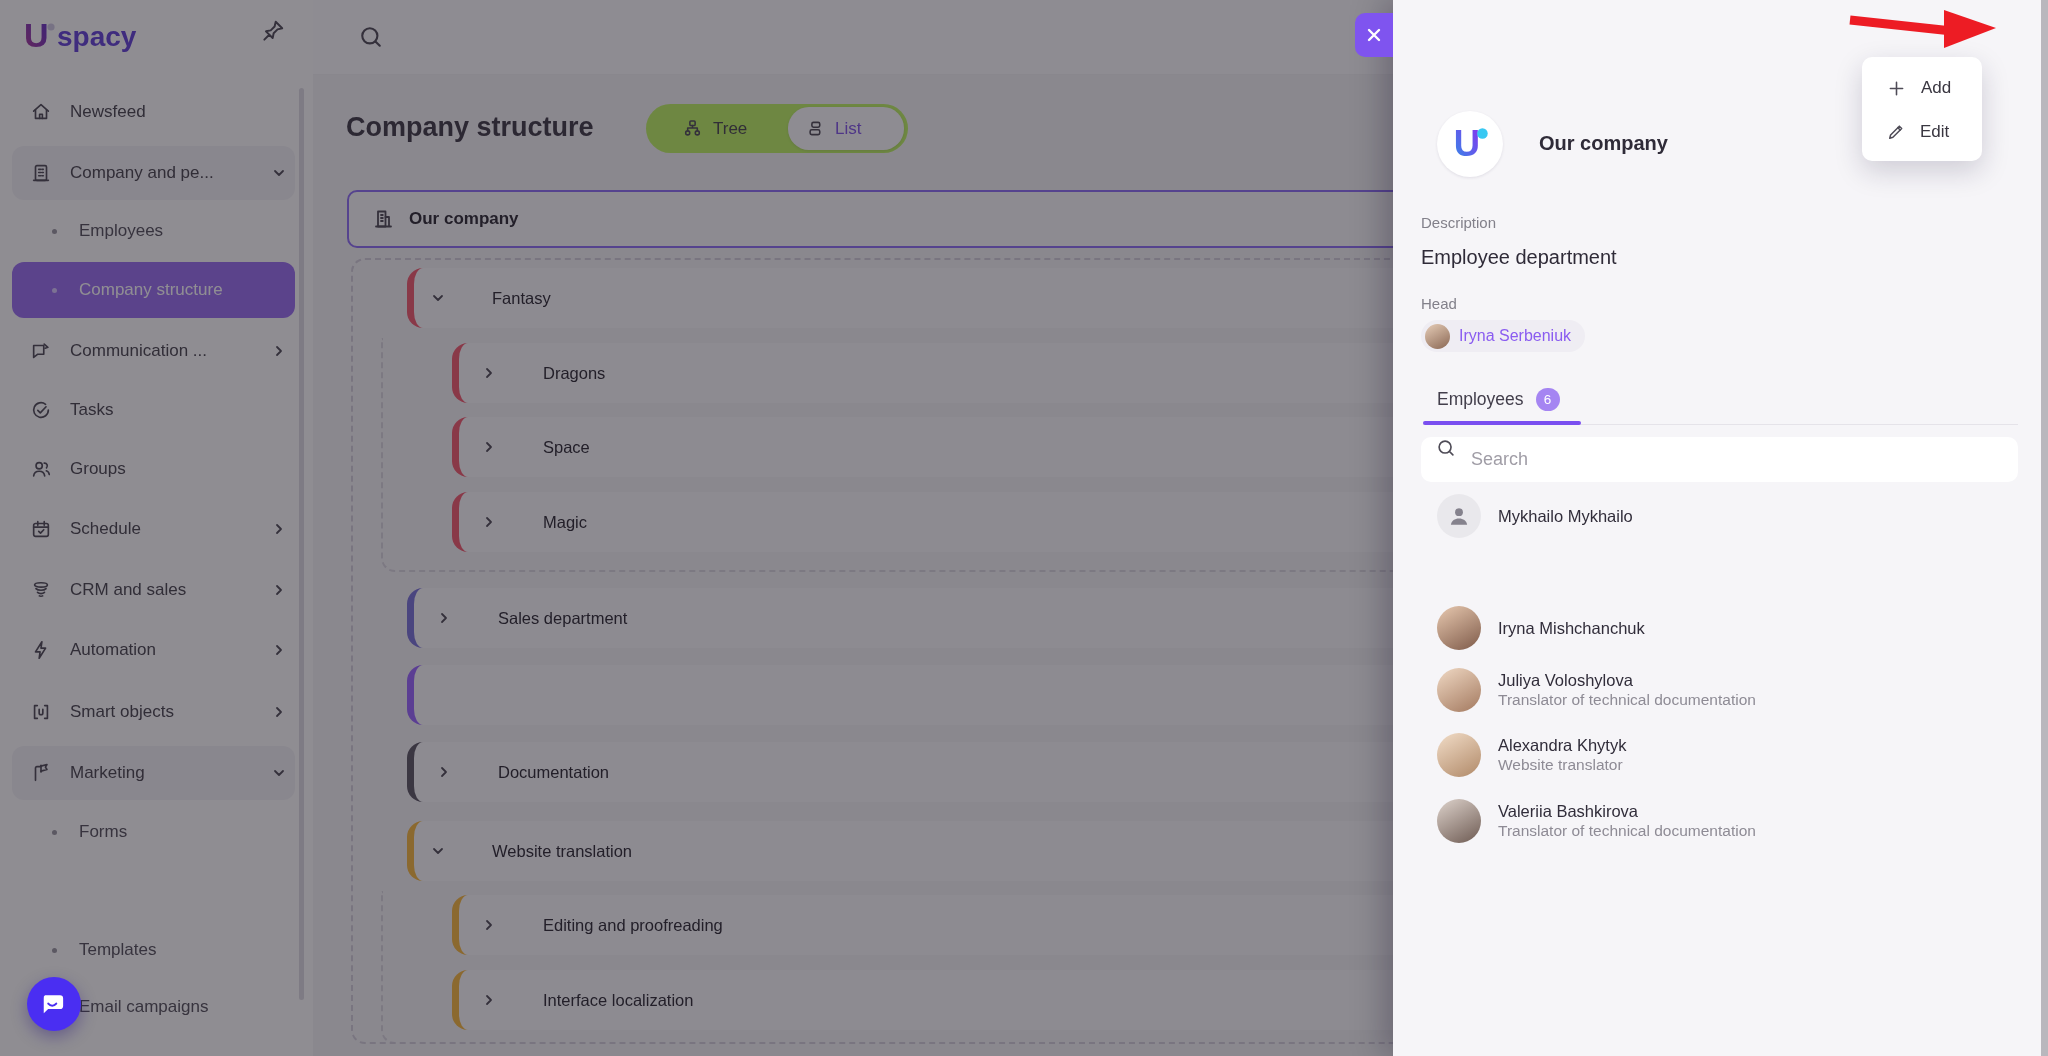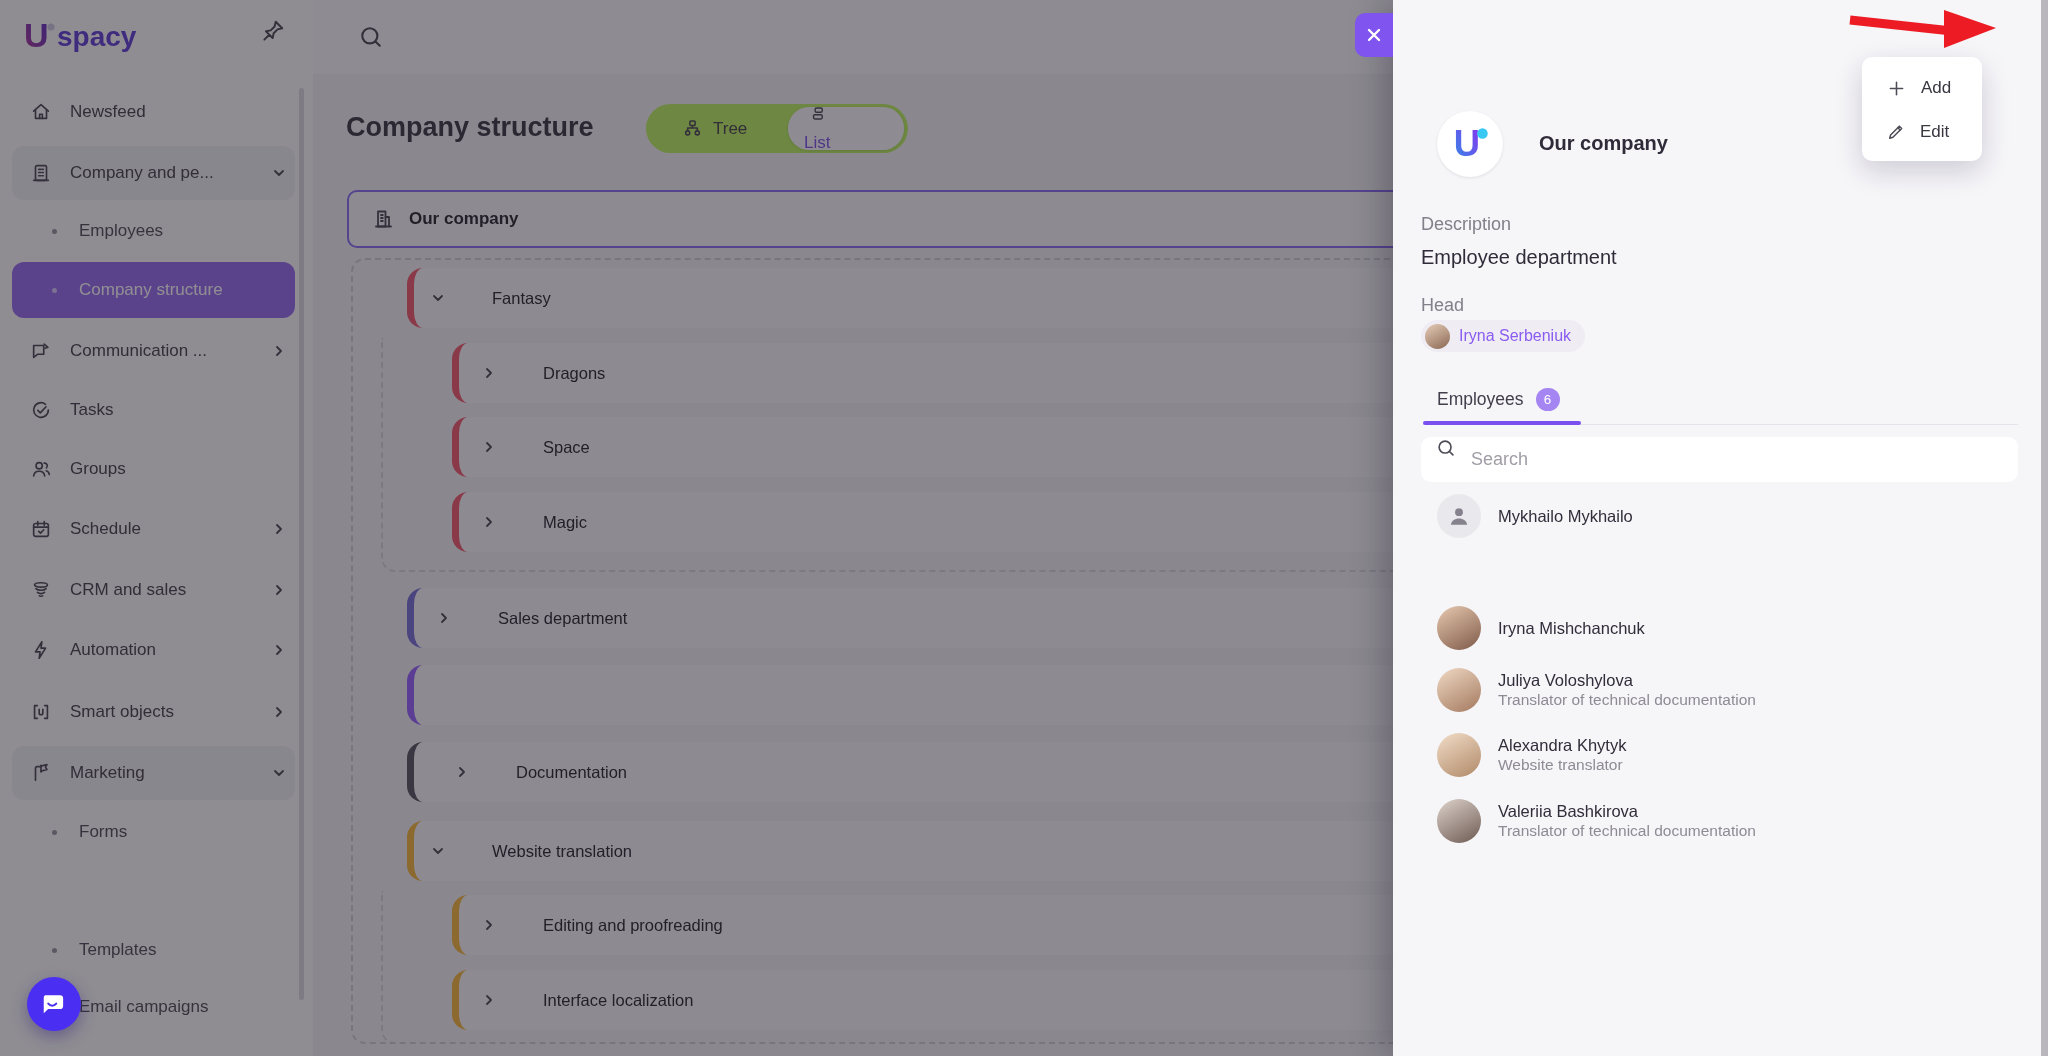--- a/index.html
+++ b/index.html
@@ -28,21 +28,21 @@
   .nav-chev{width:16px;height:16px;margin-right:8px;flex:0 0 16px;}
 
   
   .main{position:absolute;left:313px;top:0;width:1735px;height:1056px;background:#f4f3f6;z-index:1;}
   .topbar{position:absolute;left:0;top:0;width:100%;height:74px;background:#fbfbfd;border-bottom:1px solid rgba(0,0,0,0.04);}
   .topbar-search{position:absolute;left:44px;top:23px;width:28px;height:28px;}
   .page-title{position:absolute;left:33px;top:112px;font-size:27px;font-weight:600;color:#403c48;}
   .view-toggle{position:absolute;left:333px;top:104px;width:262px;height:49px;background:#bef264;border-radius:25px;}
   .seg{position:absolute;top:0;height:49px;display:flex;align-items:center;gap:10px;font-size:17px;color:#4a4750;cursor:pointer;}
   .seg.tree{left:36px;}
-  .seg.list{left:158px;color:#8257e8;flex-direction:column;}
+  .seg.list{left:158px;color:#8257e8;}
   .seg-pill{position:absolute;left:142px;top:3px;width:116px;height:43px;background:#fcfcfe;border-radius:21px;box-shadow:0 1px 3px rgba(40,30,70,0.12);}
   .root-card{position:absolute;left:34px;top:190px;width:1666px;height:58px;box-sizing:border-box;
     border:2px solid #8f6ff5;border-radius:10px;background:#fafafc;display:flex;align-items:center;padding-left:22px;}
   .root-card .nav-ic{margin-right:14px;}
   .root-label{font-size:17px;font-weight:700;color:#2e2b35;}
   .tree-box{position:absolute;left:38px;top:258px;width:1662px;height:786px;border:2px dashed #d3d0da;
     border-radius:14px;box-sizing:border-box;overflow:hidden;}
   .sub-box{position:absolute;border-left:2px dashed #d9d6df;border-bottom:2px dashed #d9d6df;border-bottom-left-radius:14px;}
   .srow{position:absolute;height:60px;background:#fafafc;border-radius:16px 14px 14px 16px;
     border-left:7px solid #999;display:flex;align-items:center;cursor:pointer;gap:32px;}
@@ -59,21 +59,21 @@
   .panel{position:absolute;left:1393px;top:0;width:655px;height:1056px;background:#f6f5f8;z-index:60;
     box-shadow:-10px 0 30px rgba(10,5,30,0.25);}
   .panel-header{position:absolute;left:0;top:0;width:100%;height:65px;background:#ffffff;border-bottom:1px solid #eae8ed;box-sizing:border-box;}
   .panel-title{position:absolute;left:28px;top:18px;font-size:23px;font-weight:500;color:#464250;}
   .kebab{position:absolute;right:42px;top:15px;width:30px;height:36px;display:flex;flex-direction:column;
     align-items:center;justify-content:center;gap:5px;cursor:pointer;}
   .kebab i{width:5px;height:5px;border-radius:50%;background:#97949d;}
   .company-logo{position:absolute;left:44px;top:111px;width:66px;height:66px;border-radius:50%;background:#ffffff;
     box-shadow:0 1px 3px rgba(40,30,70,0.10);display:flex;align-items:center;justify-content:center;}
   .company-name{position:absolute;left:146px;top:132px;font-size:20px;font-weight:700;color:#2f2b38;}
-  .field-label{position:absolute;left:28px;font-size:18px;color:#82808a;}
+  .field-label{position:absolute;left:28px;font-size:15px;color:#82808a;}
   .field-value{position:absolute;left:28px;font-size:20px;color:#2f2b38;}
   .head-chip{position:absolute;left:28px;top:320px;height:32px;border-radius:16px;background:#efedf3;
     display:inline-flex;align-items:center;padding:0 14px 0 4px;gap:9px;cursor:pointer;}
   .chip-avatar{width:25px;height:25px;border-radius:50%;background:linear-gradient(150deg,#e6cdb8,#8a6753);}
   .chip-name{font-size:16px;color:#8a5cf0;}
   .tab{position:absolute;left:44px;top:388px;display:flex;align-items:center;gap:12px;cursor:pointer;}
   .tab-label{font-size:17.5px;color:#423e4b;font-weight:500;}
   .tab-badge{min-width:24px;height:23px;border-radius:12px;background:#a585f2;color:#ffffff;font-size:13.5px;
     display:inline-flex;align-items:center;justify-content:center;padding:0 6px;box-sizing:border-box;}
   .tab-line{position:absolute;left:30px;right:30px;top:424px;height:1px;background:#e5e3e9;}
@@ -368,21 +368,21 @@
       <span class="srow-label">Sales department</span>
     </div>
     <div class="srow child" style="left: 54px; top: 405px; width: 1560px; border-left-color: rgb(154, 102, 255); justify-content: flex-end;">
       <span class="chev-wrap">
           <svg viewBox="0 0 16 16" width="16" height="16">
             <polyline points="6,4 10,8 6,12" class="ic" stroke="#b8b6be"></polyline>
           </svg>
         </span>
       <span class="srow-label">Marketing department</span>
     </div>
-    <div class="srow child" style="left: 54px; top: 482px; width: 1560px; border-left-color: rgb(92, 88, 101); padding-left: 18px;">
+    <div class="srow child" style="left: 54px; top: 482px; width: 1560px; border-left-color: rgb(92, 88, 101);">
       <span class="chev-wrap">
           <svg viewBox="0 0 16 16" width="16" height="16">
             <polyline points="6,4 10,8 6,12" class="ic" stroke="#b8b6be"></polyline>
           </svg>
         </span>
       <span class="srow-label">Documentation</span>
     </div>
     <div class="srow group" style="left: 54px; top: 561px; width: 1560px; border-left-color: rgb(245, 184, 64);">
       <span class="chev-wrap">
           <svg viewBox="0 0 16 16" width="16" height="16">

